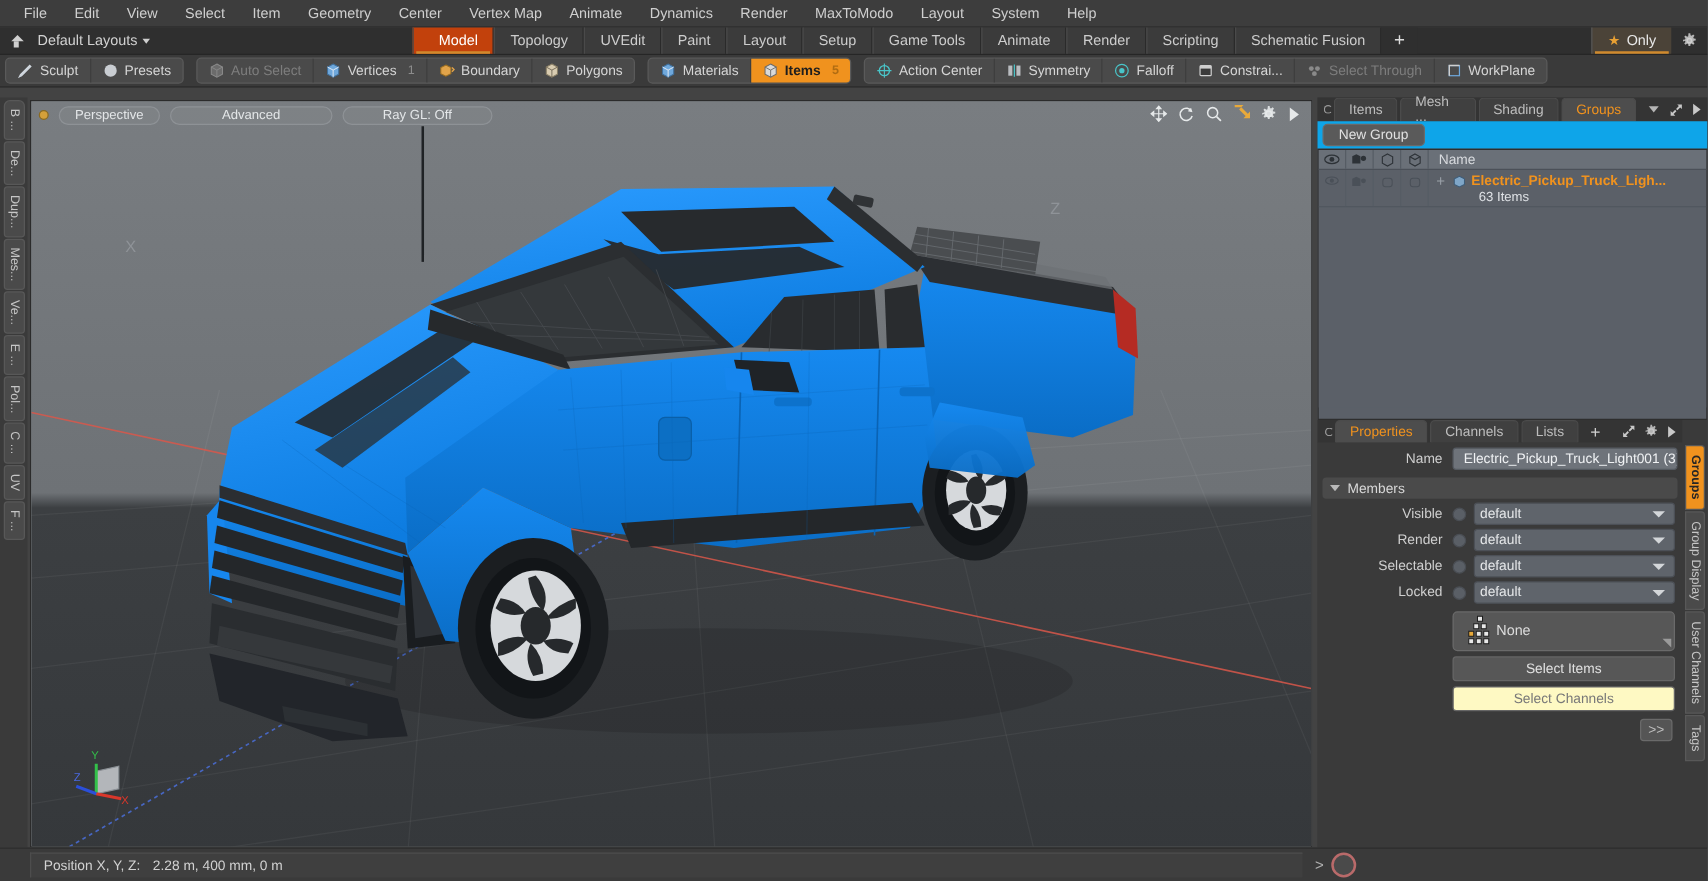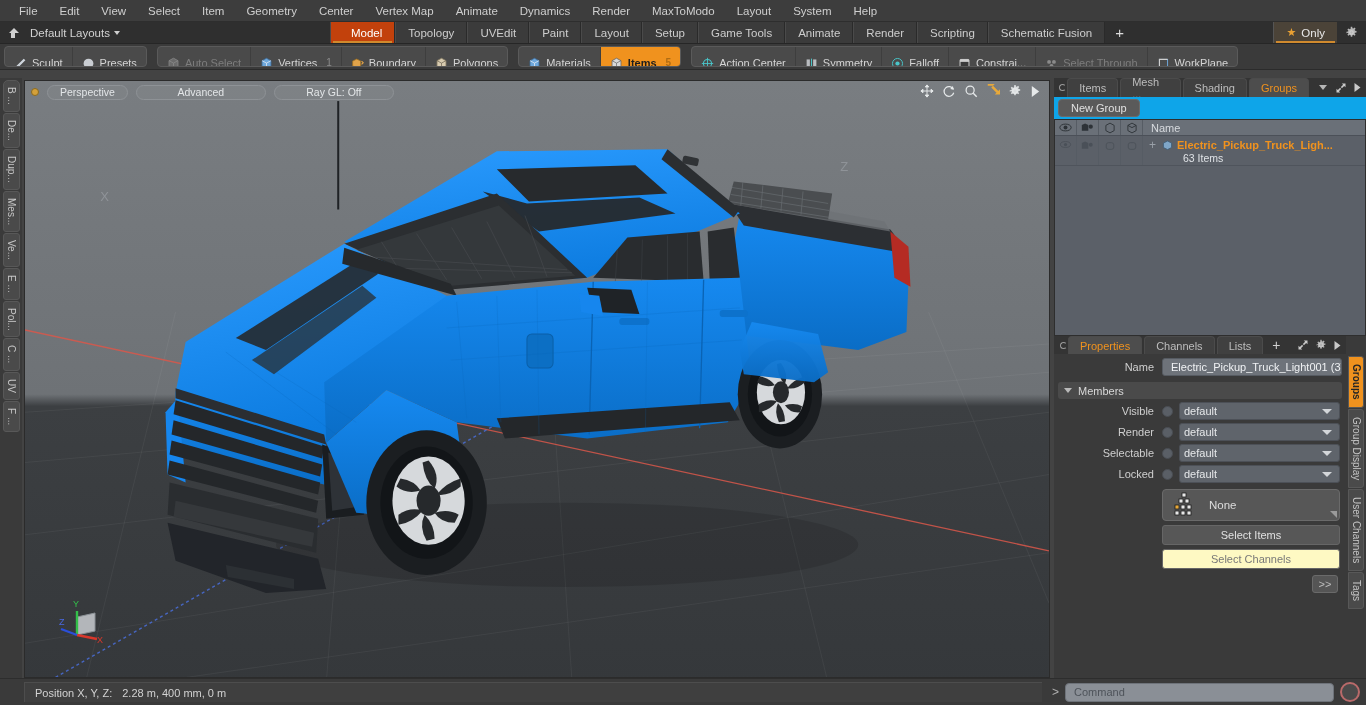--- a/index.html
+++ b/index.html
@@ -74,21 +74,21 @@
     height: 26px; background: #3a3a3a; display: flex; align-items: center;
     padding: 0 4px; gap: 4px; border-bottom: 1px solid #2b2b2b;
   }
   .grp {
     display: flex; align-items: center; height: 21px;
     background: #4a4a4a; border: 1px solid #5a5a5a; border-radius: 4px;
     overflow: hidden;
   }
   .grp.sep-left { margin-left: 6px; }
   .gitem {
-    display: flex; gap: 5px; padding: 16px 9px; height: 100%;
+    display: flex; align-items: center; gap: 5px; padding: 16px 9px; height: 100%;
     font-size: 11px; color: #d5d5d5; border-right: 1px solid #3e3e3e; white-space: nowrap;
   }
   .gitem:last-child { border-right: none; }
   .gitem.active { background: #f0921e; color: #1d1d1d; font-weight: bold; }
   .gitem.dim { color: #7d7d7d; }
   .gitem .num { font-size: 10px; color: #8c8c8c; margin-left: 4px; }
   .gitem.active .num { color: #b06c12; }
 
   
   .cube { width: 13px; height: 13px; position: relative; flex: none; }
@@ -214,21 +214,21 @@
     overflow: hidden; white-space: nowrap;
   }
   .btnwide {
     height: 20px; background: #575757; border: 1px solid #666; border-radius: 3px;
     display: flex; align-items: center; justify-content: center;
     font-size: 11px; color: #e0e0e0; margin-top: 4px;
   }
   .btnwide.dim { color: #787878; background: #fef9c3; }
   .picker {
     height: 32px; background: #575757; border: 1px solid #6a6a6a; border-radius: 4px;
-    display: flex; align-items: center; padding-left: 8px; gap: 12px; position: relative;
+    display: flex; align-items: center; padding-left: 8px; gap: 0; position: relative;
   }
   .picker .ptxt { font-size: 11.5px; color: #dcdcdc; }
   .picker::after {
     content: ""; position: absolute; right: 2px; bottom: 2px;
     border-left: 7px solid transparent; border-top: 7px solid #9a9a9a;
   }
   .arrowbtn {
     width: 26px; height: 18px; background: #555; border: 1px solid #6a6a6a; border-radius: 3px;
     display: flex; align-items: center; justify-content: center; font-size: 11px; color: #bdbdbd;
     margin-left: auto; margin-top: 6px; margin-right: 8px;
@@ -864,18 +864,17 @@
     </div>
   </div>
 
   <div class="statusbar">
     <div class="sb-left">
       <span>Position X, Y, Z:</span>
       <span>2.28 m, 400 mm, 0 m</span>
     </div>
     <div class="sb-right">
       <span class="prompt">&gt;</span>
-      <div class="cmdinput">Command</div>
       <div class="recbtn"></div>
     </div>
   </div>
 
 </div>
 
 </body></html>

